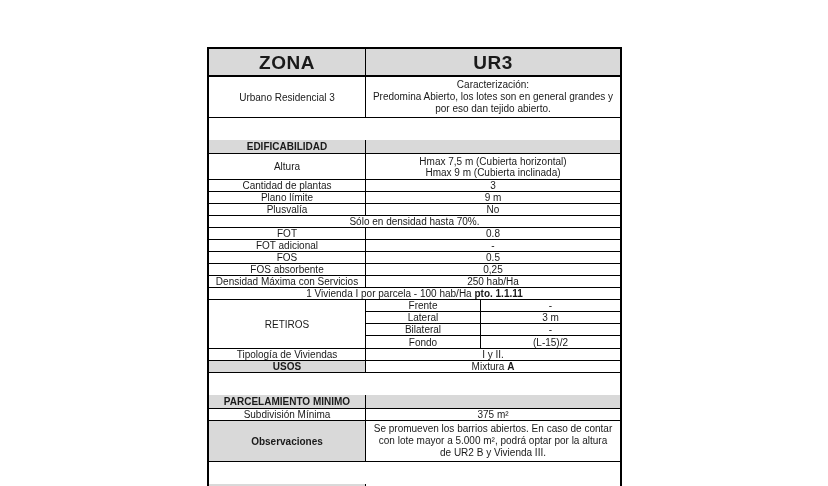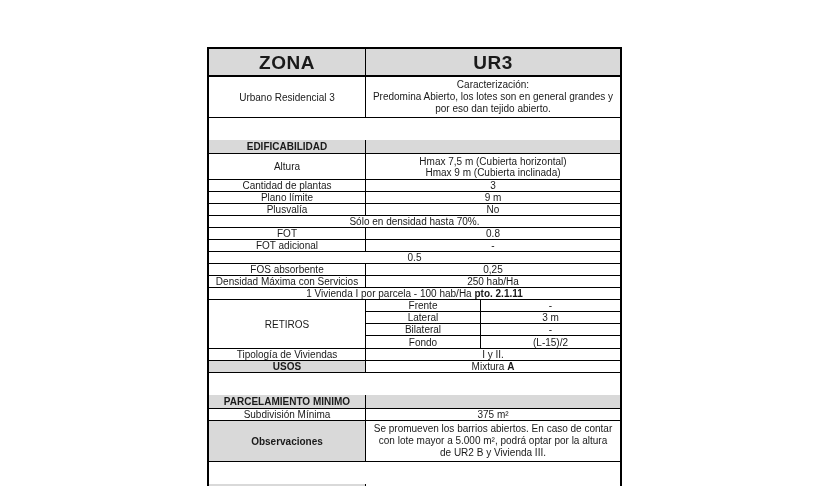--- a/index.html
+++ b/index.html
@@ -113,36 +113,37 @@
       <div class="lc">FOT</div>
       <div class="rc">0.8</div>
     </div>
 
     <div class="r h12">
       <div class="lc">FOT adicional</div>
       <div class="rc">-</div>
     </div>
 
     <div class="r h12">
+      <div class="lc">FOS</div>
       <div class="rc">0.5</div>
     </div>
 
     <div class="r h12">
       <div class="lc">FOS absorbente</div>
       <div class="rc">0,25</div>
     </div>
 
     <div class="r h12">
       <div class="lc">Densidad Máxima con Servicios</div>
       <div class="rc">250 hab/Ha</div>
     </div>
 
     <div class="r h12">
       <div class="rc">
-        <span><span>1 Vivienda I por parcela - 100 hab/Ha</span>&nbsp;<span class="b">pto. 2.1.11</span></span>
+        <span><span>1 Vivienda I por parcela - 100 hab/Ha</span>&nbsp;<span class="b">pto. 1.1.11</span></span>
       </div>
     </div>
 
     <div class="r">
       <div class="lc">RETIROS</div>
       <div class="sub">
         <div class="subrow">
           <div class="sublabel">Frente</div>
           <div class="subvalue">-</div>
         </div>

